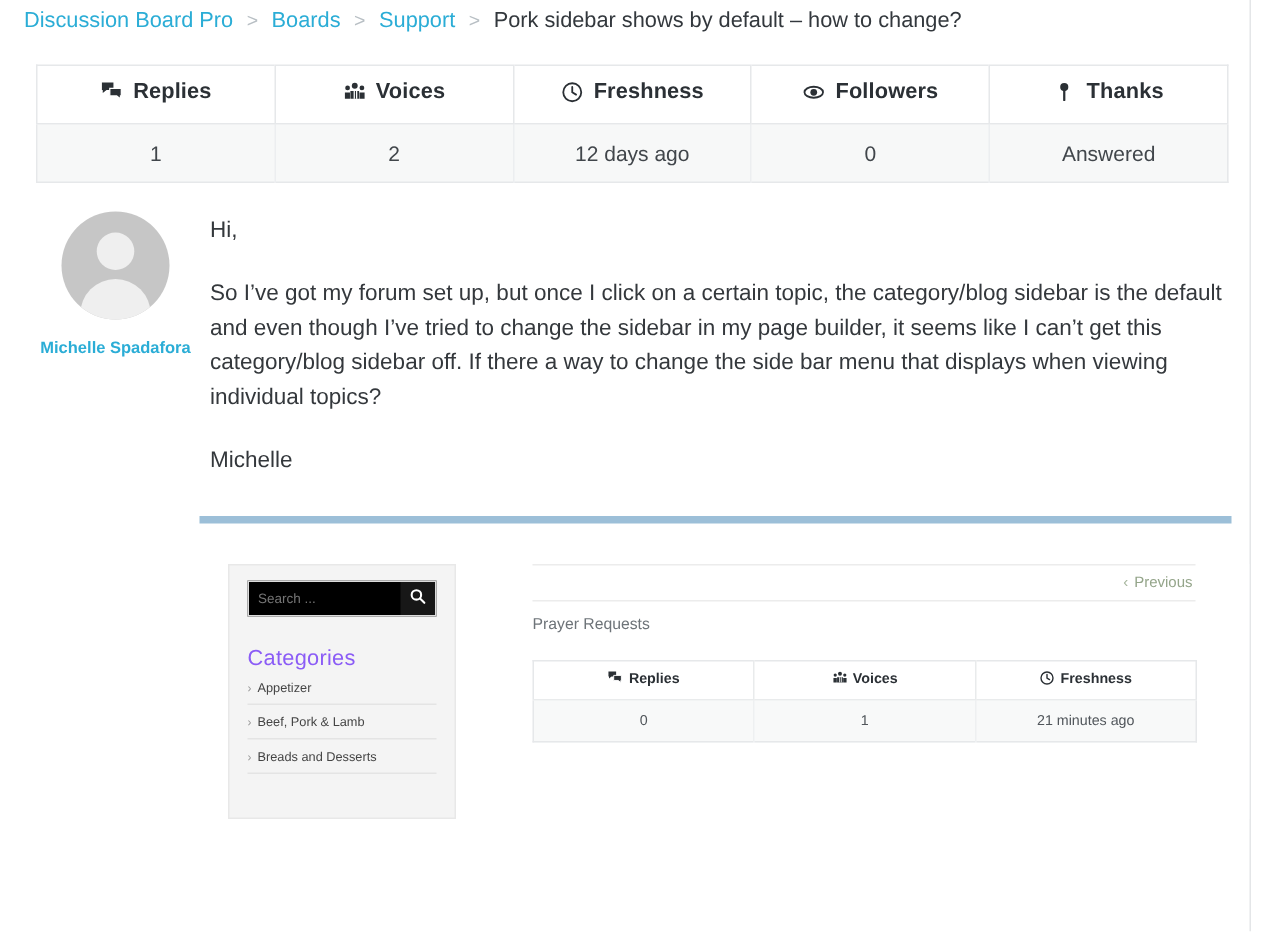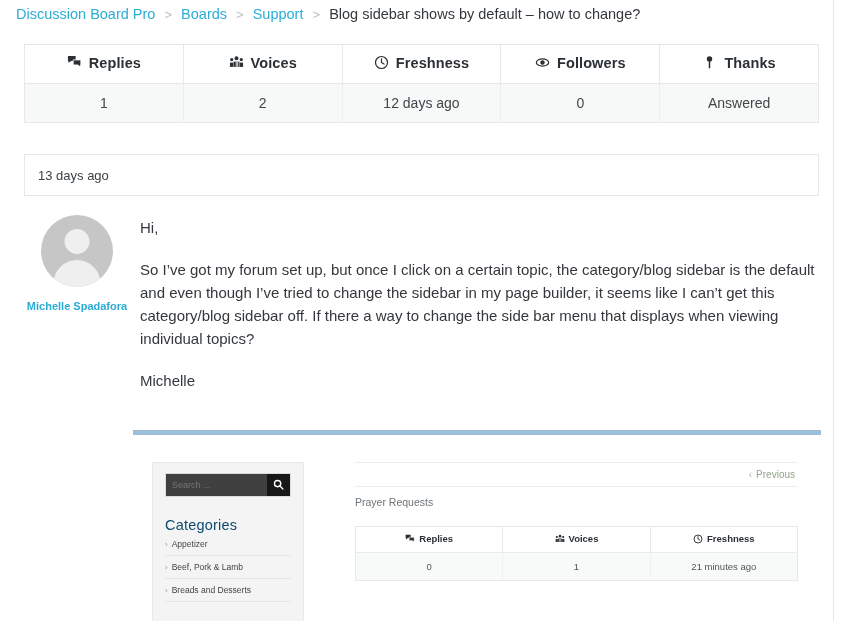--- a/index.html
+++ b/index.html
@@ -170,21 +170,21 @@
     padding-right: 16px;
     padding-left: 10px;
     padding-top: 4px;
   }
   #post-body p {
     margin: 0 0 19px 0;
     font-size: 15px;
     line-height: 23px;
     color: #34383c;
   }
-  #post-body p:last-child { margin-bottom: 12px; }
+  #post-body p:last-child { margin-bottom: 0; }
 
   
   #divider {
     margin: 26px 16px 0 133px;
     height: 5px;
     background: #9cbfd8;
     width: 688px;
   }
   #embed {
     position: relative;
@@ -201,21 +201,21 @@
     height: 170px;
     background: #f4f4f4;
     border: 1px solid #e8e8e8;
     box-sizing: border-box;
     padding: 10px 12px 0 12px;
   }
   .mini-search {
     display: flex;
     height: 24px;
     border: 1px solid #dcdcdc;
-    background: #404040;
+    background: #000000;
     box-sizing: border-box;
   }
   .mini-search input {
     flex: 1;
     border: none;
     outline: none;
     font-family: "Liberation Sans", sans-serif;
     font-size: 9px;
     color: #8e8e8e;
     padding: 0 0 0 6px;
@@ -228,21 +228,21 @@
     display: flex;
     align-items: center;
     justify-content: center;
     color: #fff;
     cursor: pointer;
     flex: 0 0 23px;
   }
   .mini-heading {
     margin-top: 20px;
     font-size: 14.5px;
-    color: #0c4a6e;
+    color: #8b5cf6;
     font-weight: normal;
     letter-spacing: .2px;
   }
   .mini-cat {
     font-size: 8.5px;
     color: #444;
     border-bottom: 1px solid #e4e4e4;
     padding: 6px 0 6px 0;
     display: flex;
     align-items: center;
@@ -329,21 +329,21 @@
 
 <div id="page">
 
   <div id="breadcrumb">
     <span class="crumb-link">Discussion Board Pro</span>
     <span class="crumb-sep">&gt;</span>
     <span class="crumb-link">Boards</span>
     <span class="crumb-sep">&gt;</span>
     <span class="crumb-link">Support</span>
     <span class="crumb-sep">&gt;</span>
-    <span class="crumb-current">Blog sidebar shows by default – how to change?</span>
+    <span class="crumb-current">Pork sidebar shows by default – how to change?</span>
   </div>
 
   <table class="stats-table">
     <thead>
       <tr>
         <th>
           <span class="th-inner">
             <span class="th-icon">
               <svg width="15" height="15" viewBox="0 0 16 16" fill="currentColor">
                 <path d="M1 1h8.2v5.4H4.3L1.6 8.6V6.4H1z"></path>
@@ -410,23 +410,20 @@
       <tr>
         <td>1</td>
         <td>2</td>
         <td>12 days ago</td>
         <td>0</td>
         <td>Answered</td>
       </tr>
     </tbody>
   </table>
 
-  <div id="timestamp-bar">
-    <span>13 days ago</span>
-  </div>
 
   <div id="post">
     <div id="post-author">
       <div class="avatar">
         <div class="av-head"></div>
         <div class="av-body"></div>
       </div>
       <div class="author-name">Michelle Spadafora</div>
     </div>
     <div id="post-body">

